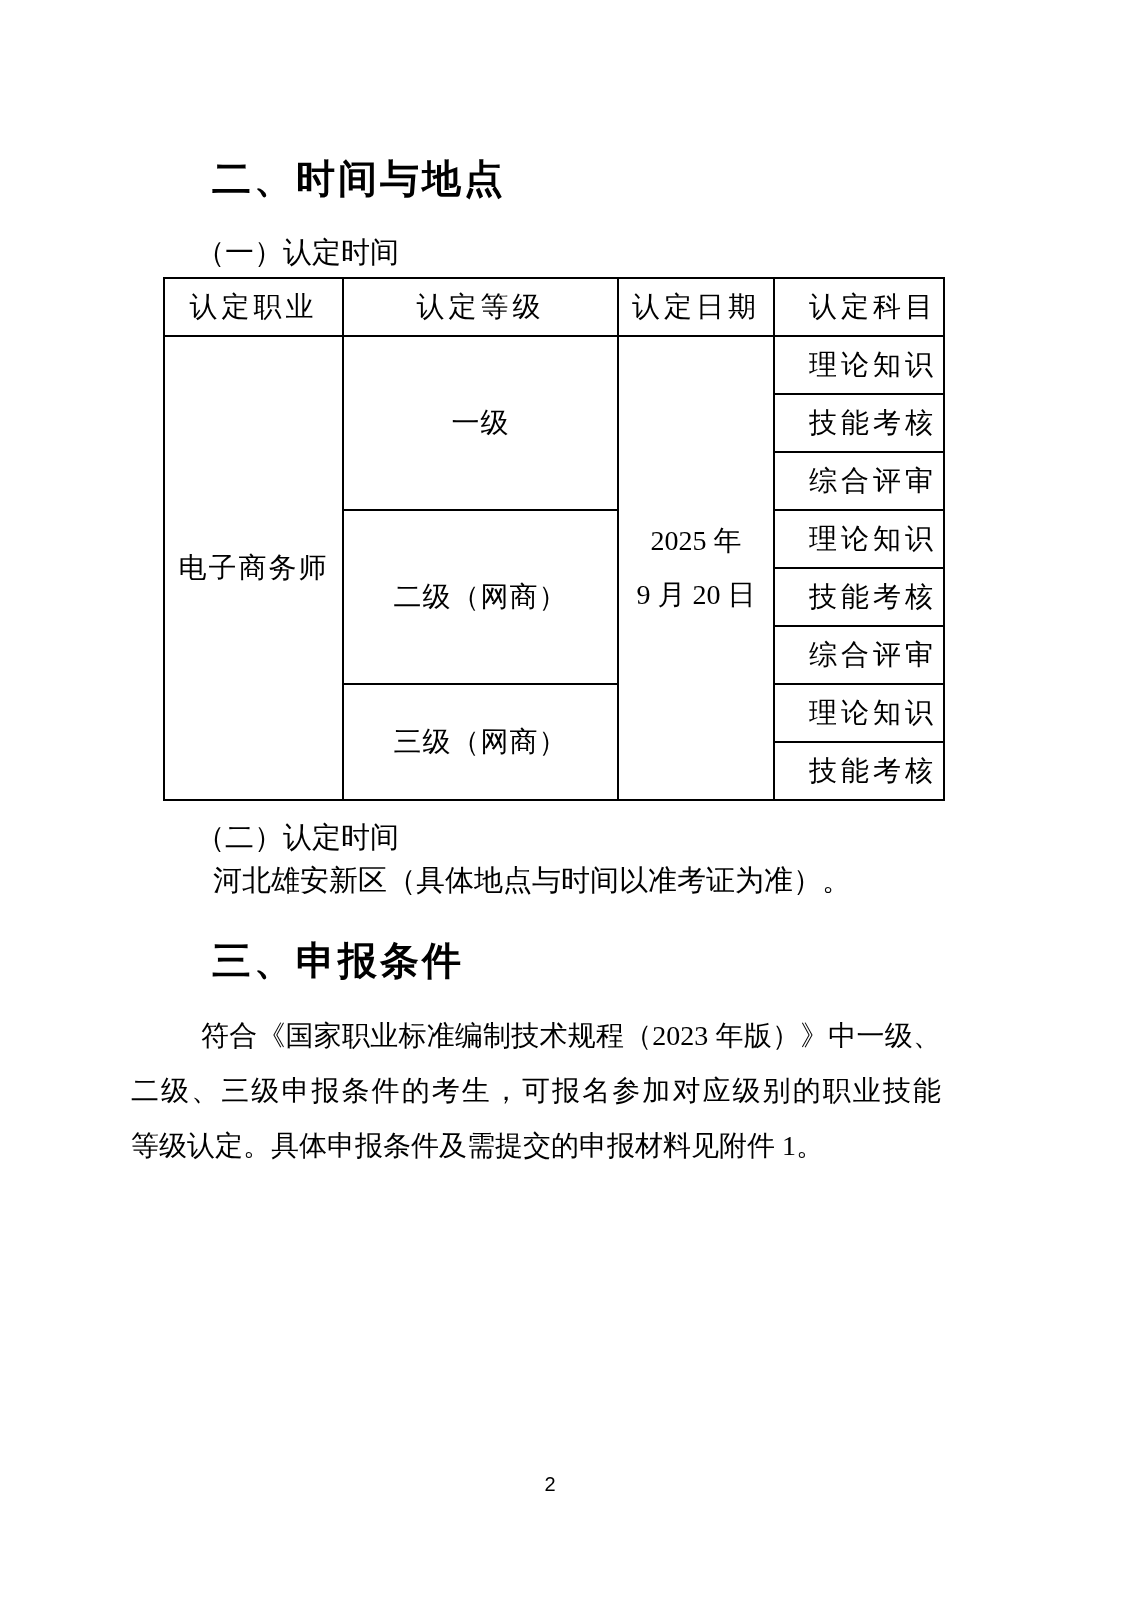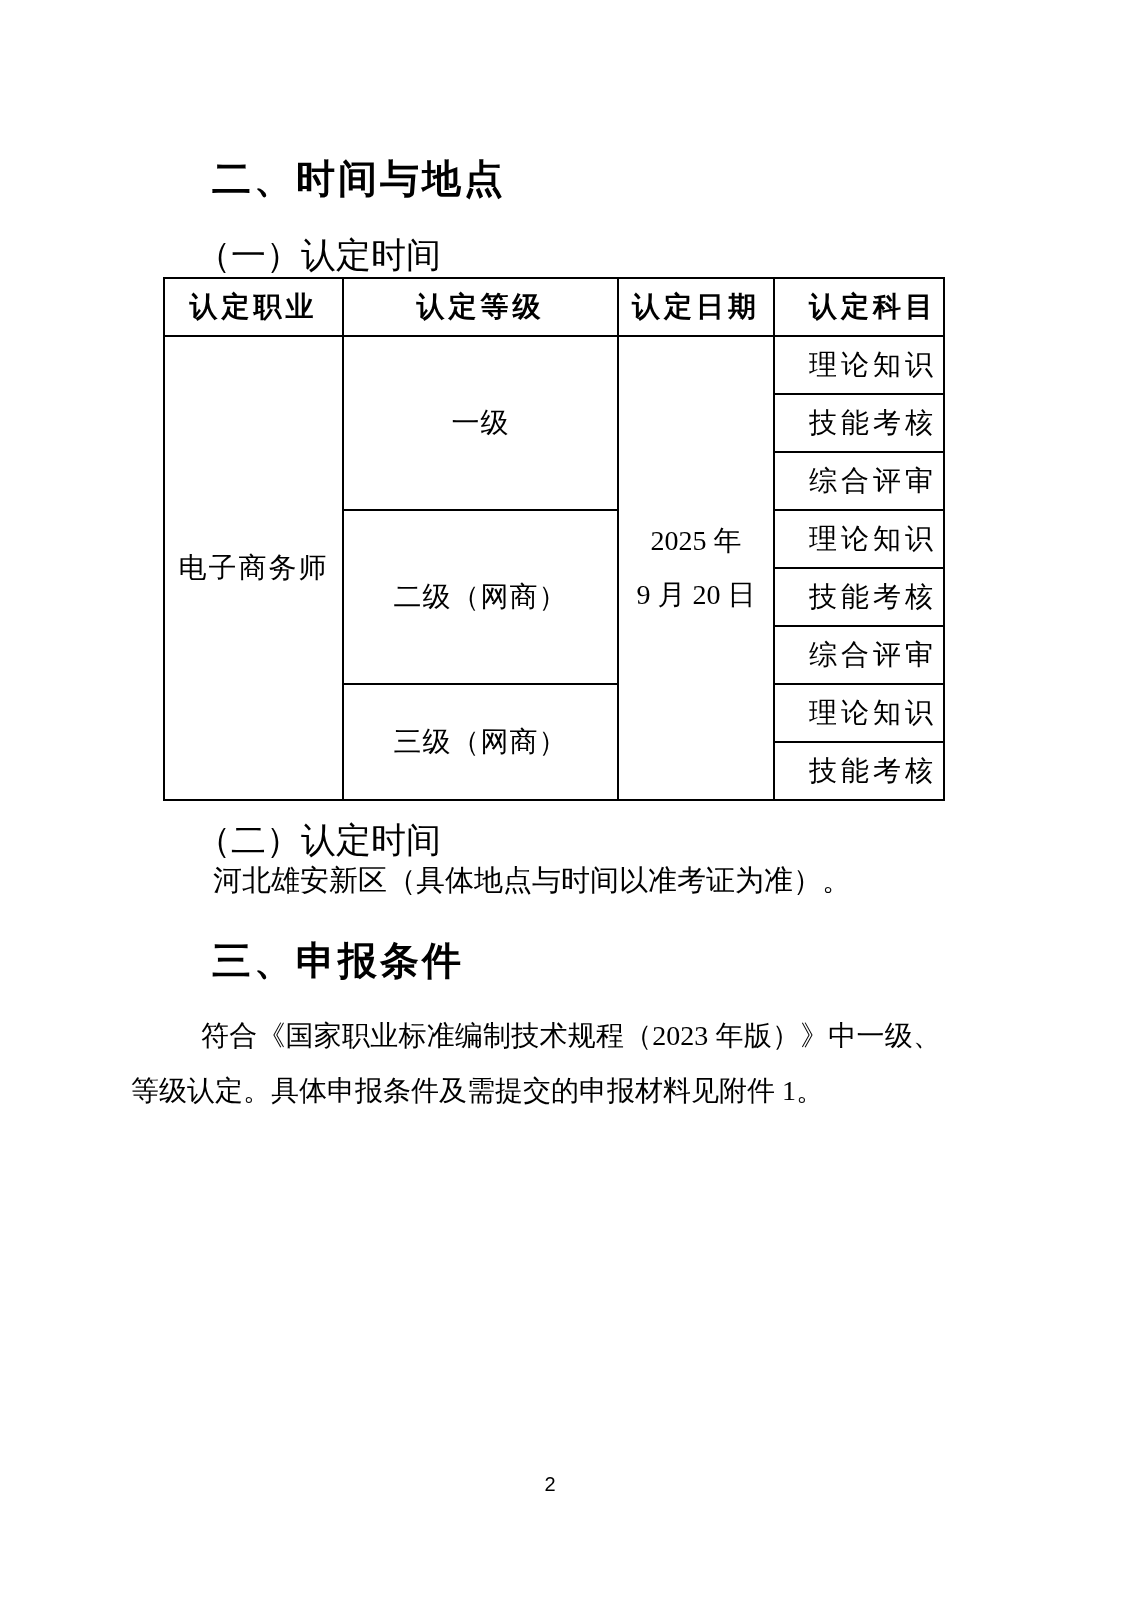--- a/index.html
+++ b/index.html
@@ -23,21 +23,21 @@
     font-size: 39px;
     letter-spacing: 3px;
     white-space: nowrap;
     line-height: 1.2;
   }
   #heading-time-location { left: 212px; top: 156px; }
   #heading-application   { left: 212px; top: 938px; }
 
   .subheading {
     position: absolute;
-    font-size: 35px;
+    font-size: 29px;
     white-space: nowrap;
     line-height: 1.2;
   }
   #sub-cert-time  { left: 196px; top: 235px; }
   #sub-cert-place { left: 196px; top: 820px; }
 
   #location-line {
     position: absolute; left: 213px; top: 863px;
     font-size: 29px; white-space: nowrap; line-height: 1.2;
   }
@@ -48,21 +48,21 @@
   }
   #cert-table th, #cert-table td {
     border: 2px solid var(--border, #000000);
     text-align: center;
     vertical-align: middle;
     font-size: 28px;
     padding: 0;
     overflow: hidden;
   }
   #cert-table th {
-    font-weight: bold;
+    font-weight: normal;
     letter-spacing: 4px;
     height: 56px;
     border-radius: 15px;
   }
   #cert-table tbody td { height: 56px; }
   #cert-table .col-subject { padding-left: 28px; letter-spacing: 4px; }
   #cert-table .cell-occupation { letter-spacing: 2px; }
   #cert-table .cell-level { letter-spacing: 1px; margin-left: 44px; }
   .date-line { line-height: 54px; white-space: nowrap; }
 
@@ -142,18 +142,19 @@
   </table>
 
   <div id="sub-cert-place" class="subheading">（二）认定时间</div>
 
   <div id="location-line">河北雄安新区（具体地点与时间以准考证为准）。</div>
 
   <div id="heading-application" class="heading">三、申报条件</div>
 
   <div class="para">
     <div class="pline first">符合《国家职业标准编制技术规程（2023 年版）》中一级、</div>
+    <div class="pline">二级、三级申报条件的考生，可报名参加对应级别的职业技能</div>
     <div class="pline last">等级认定。具体申报条件及需提交的申报材料见附件 1。</div>
   </div>
 
   <div class="pagenum">2</div>
 
 </div>
 
 </body></html>

